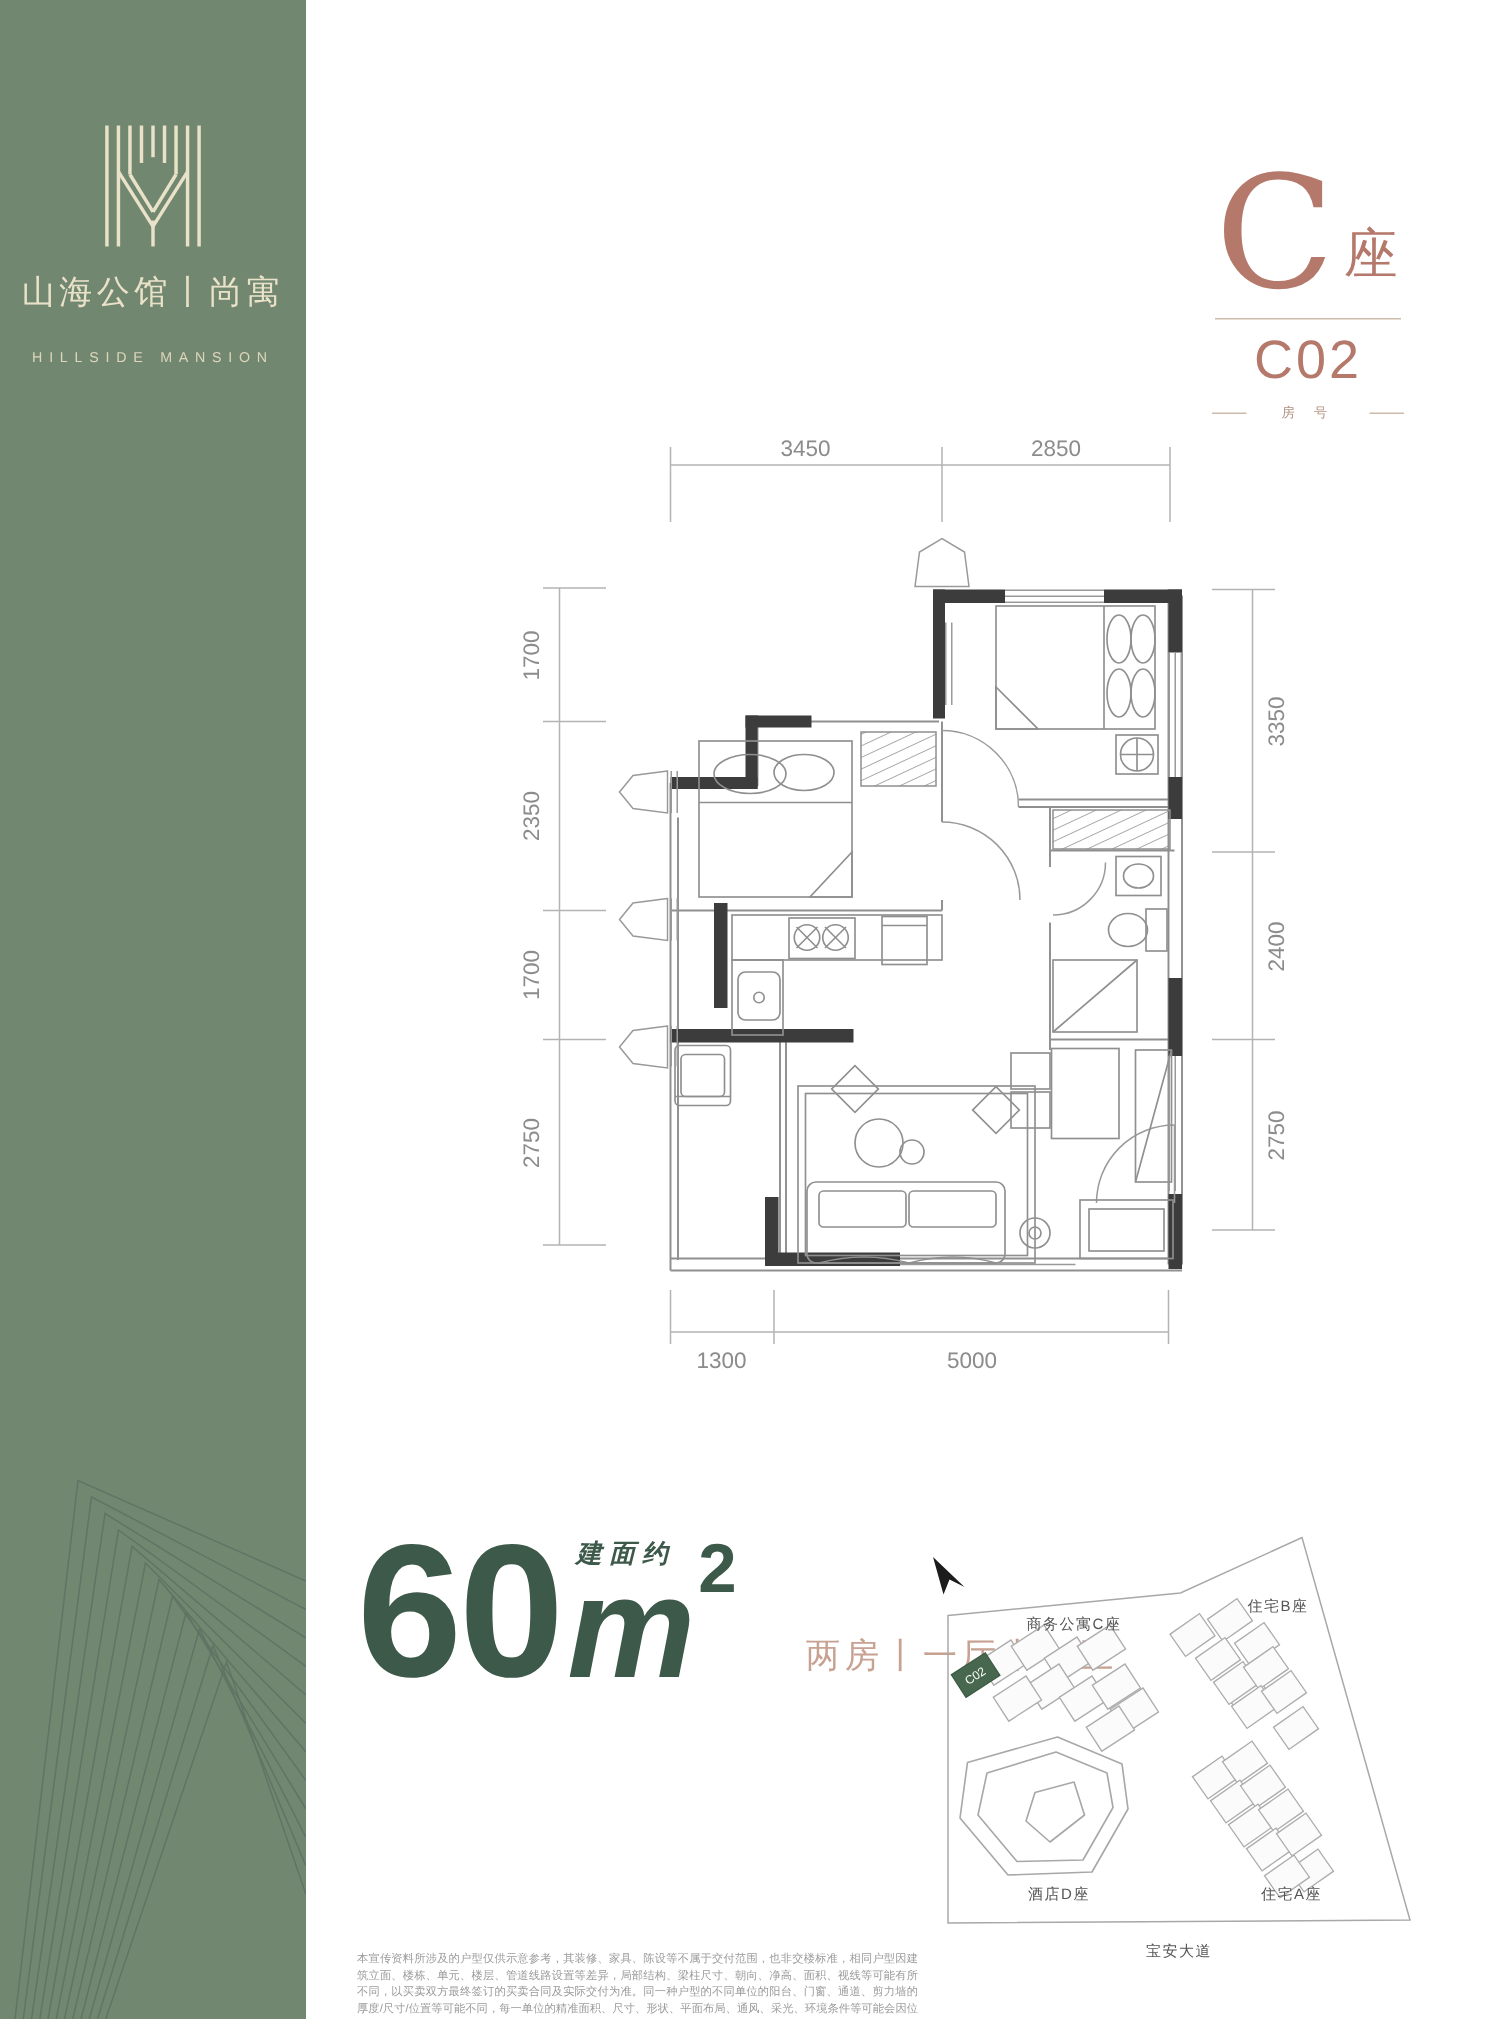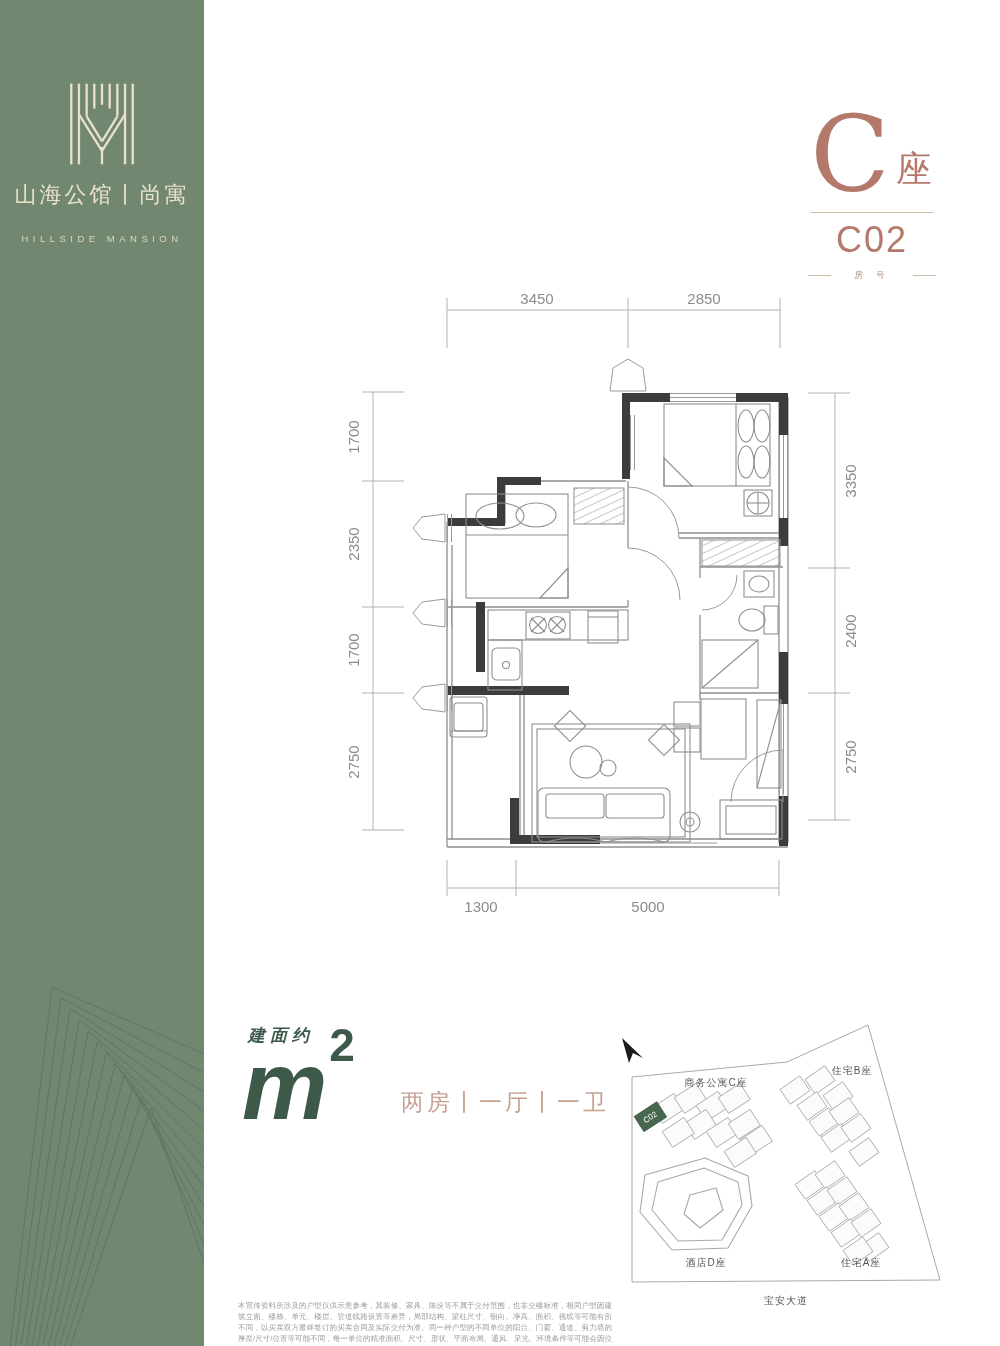--- a/index.html
+++ b/index.html
@@ -343,20 +343,21 @@
     </g>
 
     <g>
       <rect x="720" y="800" width="62" height="39"></rect>
       <rect x="726" y="806" width="50" height="28"></rect>
     </g>
   </g>
 </svg>
 
 <div class="area-block">
+  <span class="area-num">60</span>
   <span class="area-mcol">
     <span class="area-prefix">建面约</span>
     <span class="area-m">m</span>
   </span>
   <span class="area-sup">2</span>
   <span class="area-layout">两房丨一厅丨一卫</span>
 </div>
 
 <svg class="sitemap" width="395" height="300" viewBox="605 1015 395 300">
 

